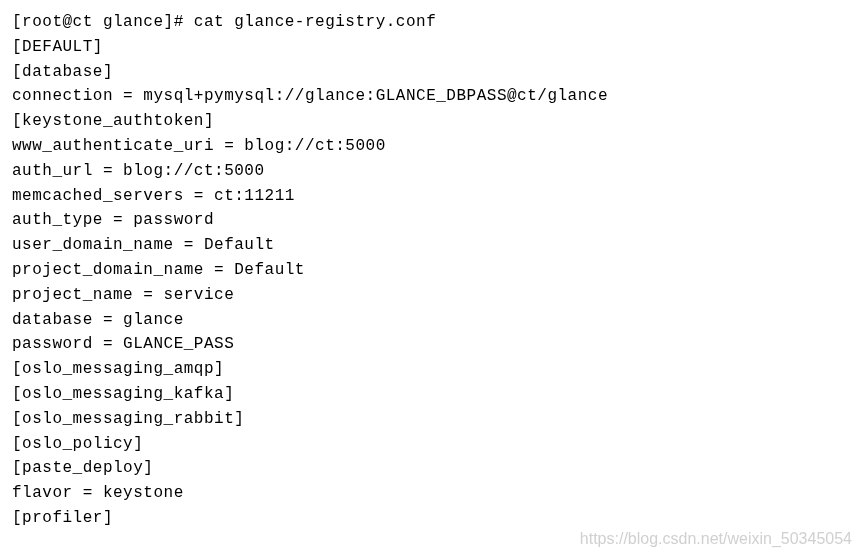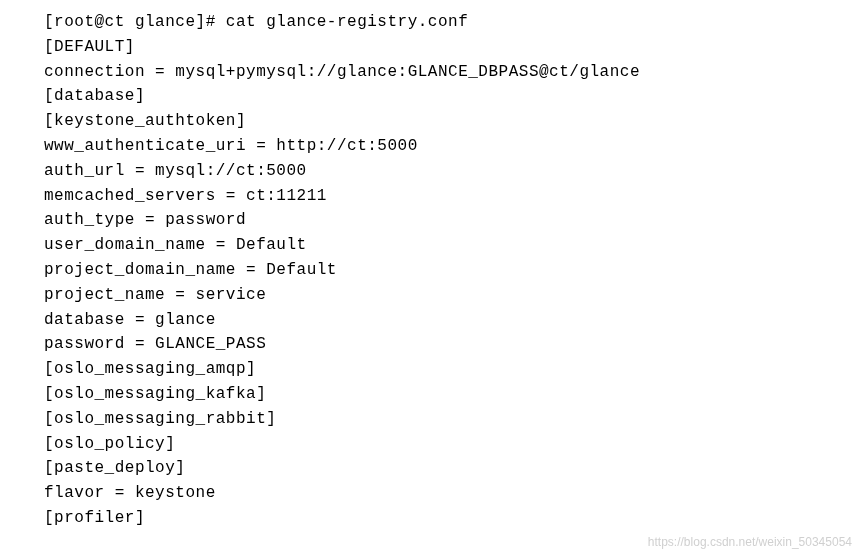--- a/index.html
+++ b/index.html
@@ -11,43 +11,42 @@
       color: #000;
       background: #fff;
       width: 862px;
       height: 558px;
       box-sizing: border-box;
       position: relative;
       letter-spacing: 0.5px;
     }
     .line {
       white-space: pre;
-      margin-left: 32px;
     }
     .watermark {
       position: absolute;
       bottom: 6px;
       right: 10px;
       font-family: Arial, sans-serif;
-      font-size: 12px;
+      font-size: 16px;
       color: #d0d0d0;
       letter-spacing: 0;
     }
   </style>
 </head>
 <body>
 
 <div>
   <div class="line">[root@ct glance]# cat glance-registry.conf</div>
   <div class="line">[DEFAULT]</div>
+  <div class="line">[database]</div>
   <div class="line">connection = mysql+pymysql://glance:GLANCE_DBPASS@ct/glance</div>
-  <div class="line">[database]</div>
   <div class="line">[keystone_authtoken]</div>
-  <div class="line">www_authenticate_uri = http://ct:5000</div>
-  <div class="line">auth_url = mysql://ct:5000</div>
+  <div class="line">www_authenticate_uri = blog://ct:5000</div>
+  <div class="line">auth_url = blog://ct:5000</div>
   <div class="line">memcached_servers = ct:11211</div>
   <div class="line">auth_type = password</div>
   <div class="line">user_domain_name = Default</div>
   <div class="line">project_domain_name = Default</div>
   <div class="line">project_name = service</div>
   <div class="line">database = glance</div>
   <div class="line">password = GLANCE_PASS</div>
   <div class="line">[oslo_messaging_amqp]</div>
   <div class="line">[oslo_messaging_kafka]</div>
   <div class="line">[oslo_messaging_rabbit]</div>

